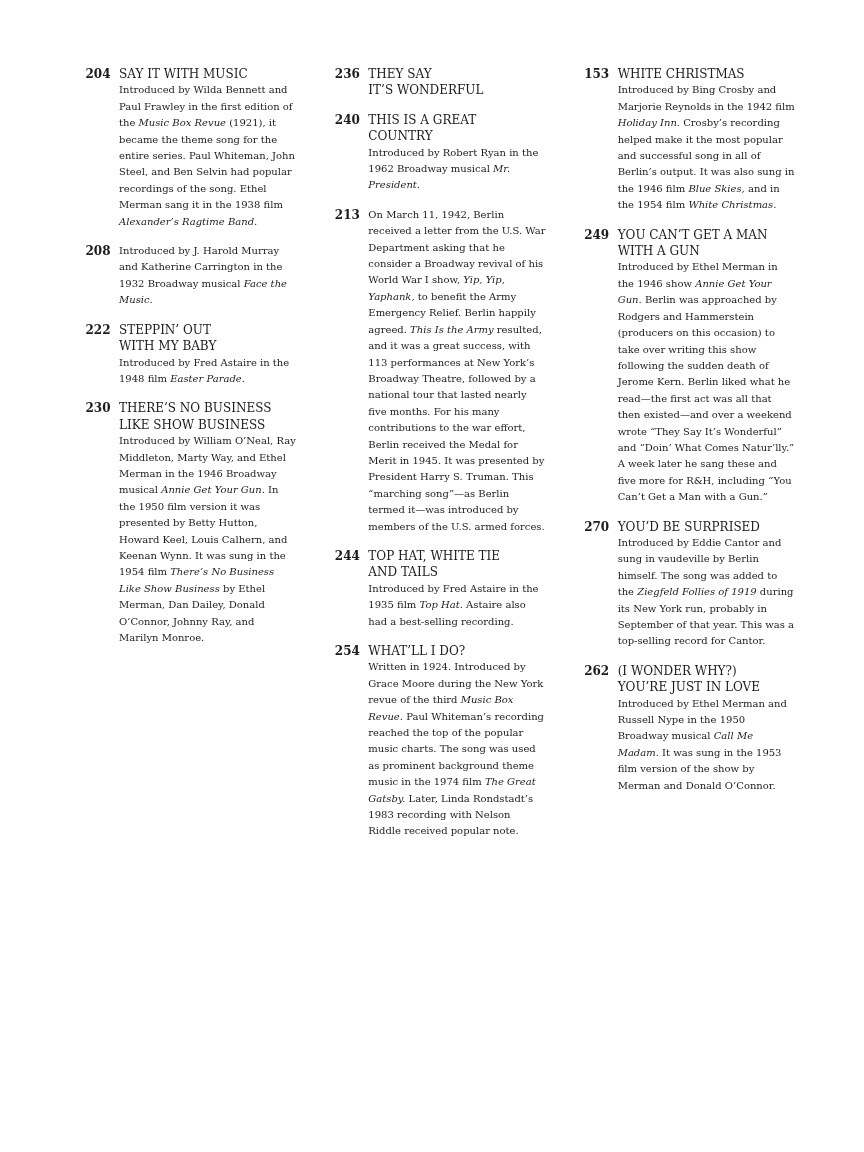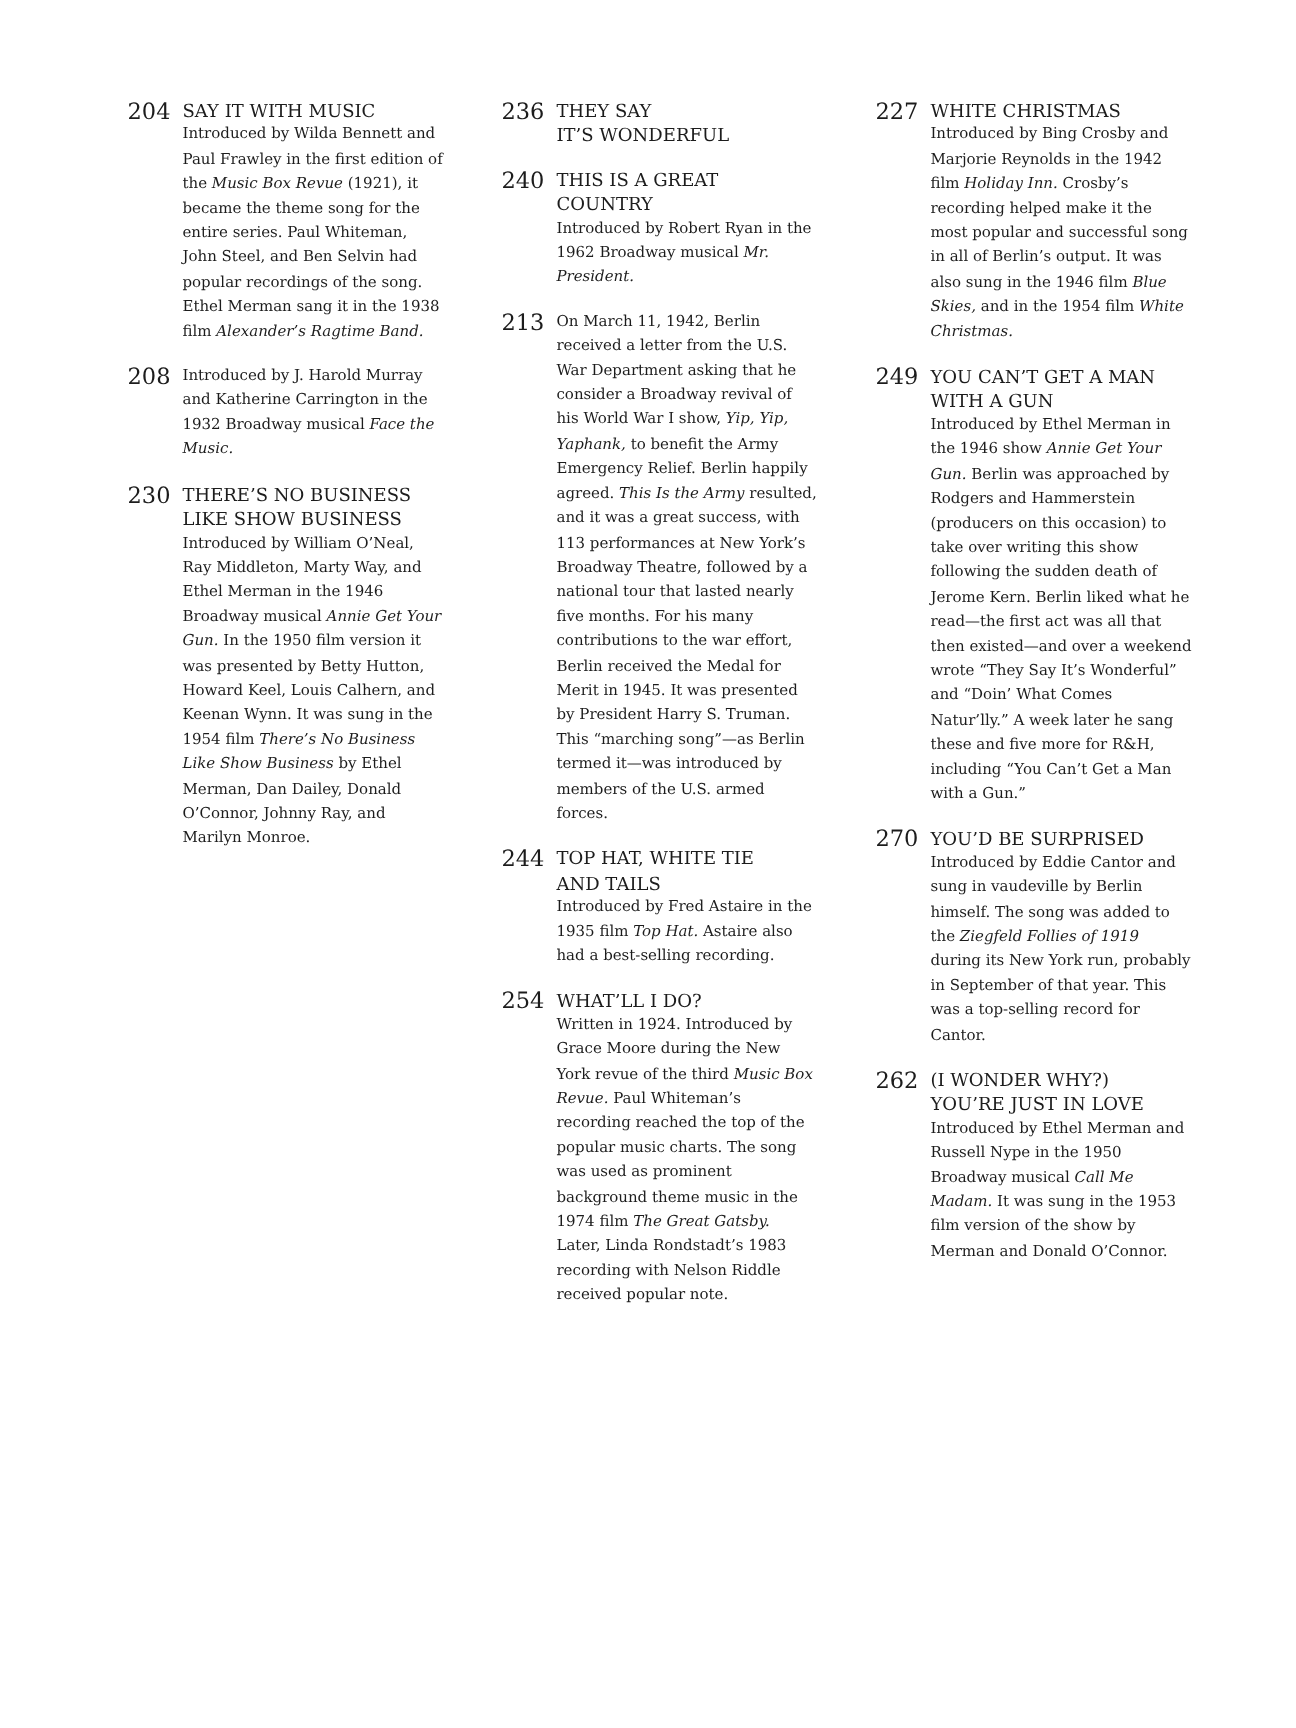--- a/index.html
+++ b/index.html
@@ -29,24 +29,24 @@
     flex: 1 1 0;
     min-width: 0;
   }
   .entry {
     display: flex;
     margin-bottom: 13px;
   }
   .entry-number {
     flex: 0 0 26px;
     margin-right: 8px;
-    font-weight: normal;
-    font-size: 15px;
+    font-weight: bold;
+    font-size: 12px;
     line-height: 16.4px;
-    text-align: right;
+    text-align: center;
   }
   .entry-body {
     flex: 1 1 auto;
     min-width: 0;
   }
   .entry-title {
     font-weight: normal;
     font-size: 12px;
     line-height: 16.4px;
   }
@@ -68,20 +68,27 @@
           <div class="entry-number">204</div>
           <div class="entry-body">
             <div class="entry-title">SAY IT WITH MUSIC</div>
             <div class="entry-desc"><span>Introduced by Wilda Bennett and Paul Frawley in the first edition of the </span><span class="italic">Music Box Revue</span><span> (1921), it became the theme song for the entire series. Paul Whiteman, John Steel, and Ben Selvin had popular recordings of the song. Ethel Merman sang it in the 1938 film </span><span class="italic">Alexander’s Ragtime Band.</span></div>
           </div>
         </div>
         <div class="entry">
           <div class="entry-number">208</div>
           <div class="entry-body">
             <div class="entry-desc"><span>Introduced by J. Harold Murray and Katherine Carrington in the 1932 Broadway musical </span><span class="italic">Face the Music.</span></div>
+          </div>
+        </div>
+        <div class="entry">
+          <div class="entry-number">222</div>
+          <div class="entry-body">
+            <div class="entry-title">STEPPIN’ OUT<br>WITH MY BABY</div>
+            <div class="entry-desc"><span>Introduced by Fred Astaire in the 1948 film </span><span class="italic">Easter Parade.</span></div>
           </div>
         </div>
         <div class="entry">
           <div class="entry-number">230</div>
           <div class="entry-body">
             <div class="entry-title">THERE’S NO BUSINESS<br>LIKE SHOW BUSINESS</div>
             <div class="entry-desc"><span>Introduced by William O’Neal, Ray Middleton, Marty Way, and Ethel Merman in the 1946 Broadway musical </span><span class="italic">Annie Get Your Gun.</span><span> In the 1950 film version it was presented by Betty Hutton, Howard Keel, Louis Calhern, and Keenan Wynn. It was sung in the 1954 film </span><span class="italic">There’s No Business Like Show Business</span><span> by Ethel Merman, Dan Dailey, Donald O’Connor, Johnny Ray, and Marilyn Monroe.</span></div>
           </div>
         </div>
       </div>
@@ -115,21 +122,21 @@
         <div class="entry">
           <div class="entry-number">254</div>
           <div class="entry-body">
             <div class="entry-title">WHAT’LL I DO?</div>
             <div class="entry-desc"><span>Written in 1924. Introduced by Grace Moore during the New York revue of the third </span><span class="italic">Music Box Revue.</span><span> Paul Whiteman’s recording reached the top of the popular music charts. The song was used as prominent background theme music in the 1974 film </span><span class="italic">The Great Gatsby.</span><span> Later, Linda Rondstadt’s 1983 recording with Nelson Riddle received popular note.</span></div>
           </div>
         </div>
       </div>
       <div class="column">
         <div class="entry">
-          <div class="entry-number">227</div>
+          <div class="entry-number">153</div>
           <div class="entry-body">
             <div class="entry-title">WHITE CHRISTMAS</div>
             <div class="entry-desc"><span>Introduced by Bing Crosby and Marjorie Reynolds in the 1942 film </span><span class="italic">Holiday Inn.</span><span> Crosby’s recording helped make it the most popular and successful song in all of Berlin’s output. It was also sung in the 1946 film </span><span class="italic">Blue Skies,</span><span> and in the 1954 film </span><span class="italic">White Christmas.</span></div>
           </div>
         </div>
         <div class="entry">
           <div class="entry-number">249</div>
           <div class="entry-body">
             <div class="entry-title">YOU CAN’T GET A MAN<br>WITH A GUN</div>
             <div class="entry-desc"><span>Introduced by Ethel Merman in the 1946 show </span><span class="italic">Annie Get Your Gun.</span><span> Berlin was approached by Rodgers and Hammerstein (producers on this occasion) to take over writing this show following the sudden death of Jerome Kern. Berlin liked what he read—the first act was all that then existed—and over a weekend wrote “They Say It’s Wonderful” and “Doin’ What Comes Natur’lly.” A week later he sang these and five more for R&amp;H, including “You Can’t Get a Man with a Gun.”</span></div>

